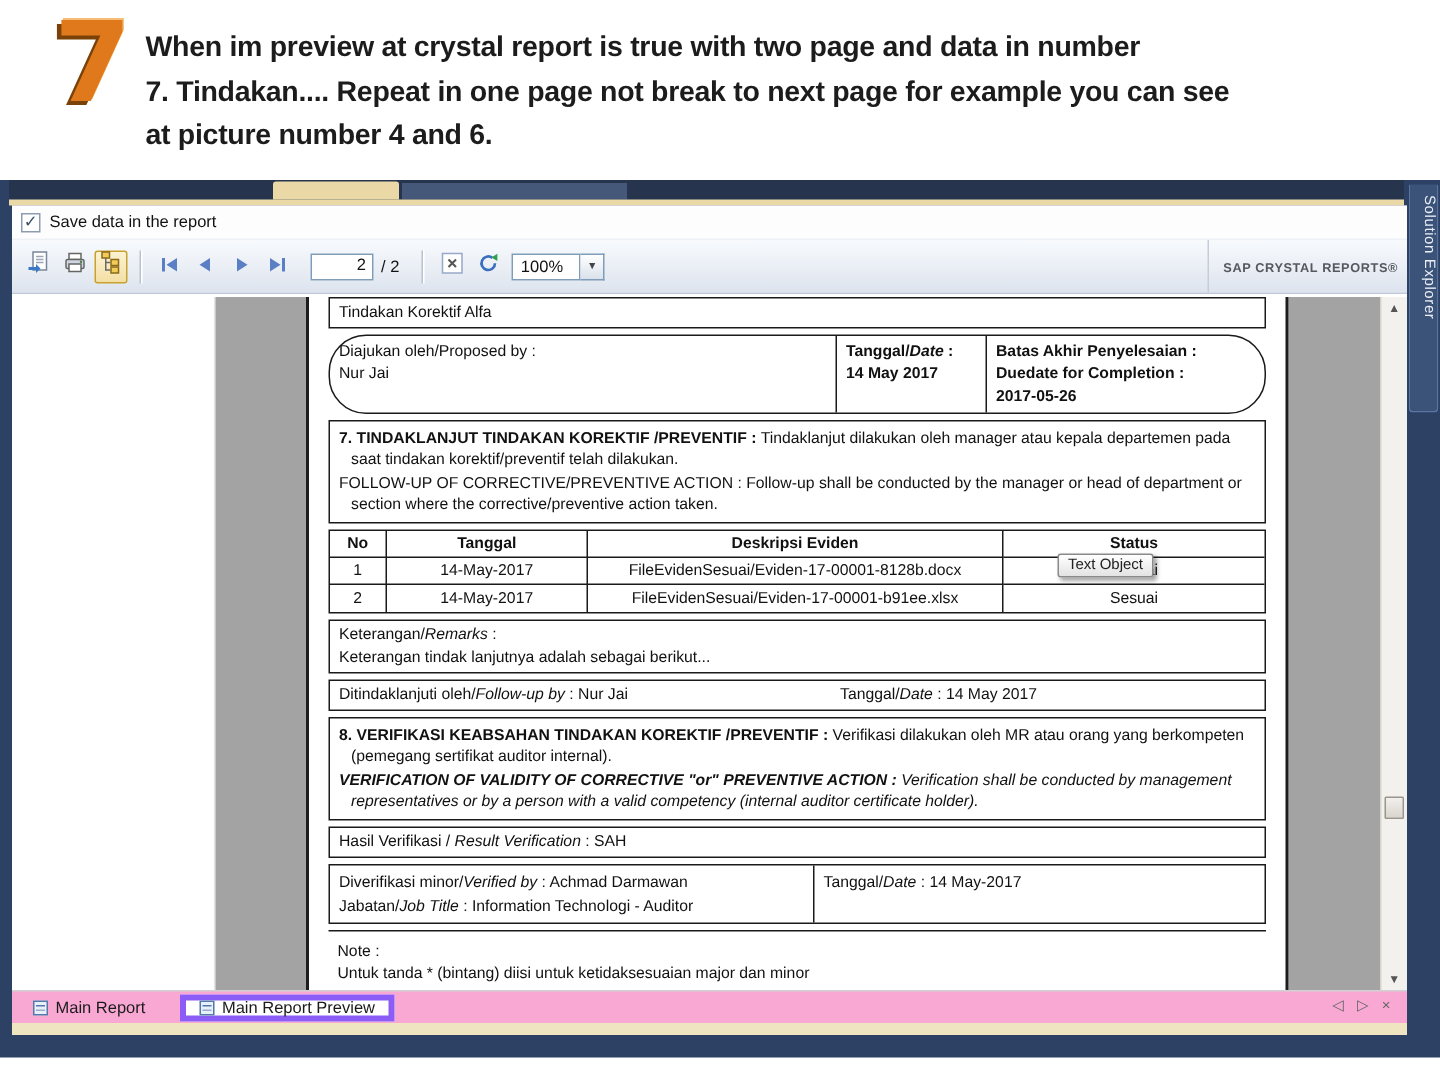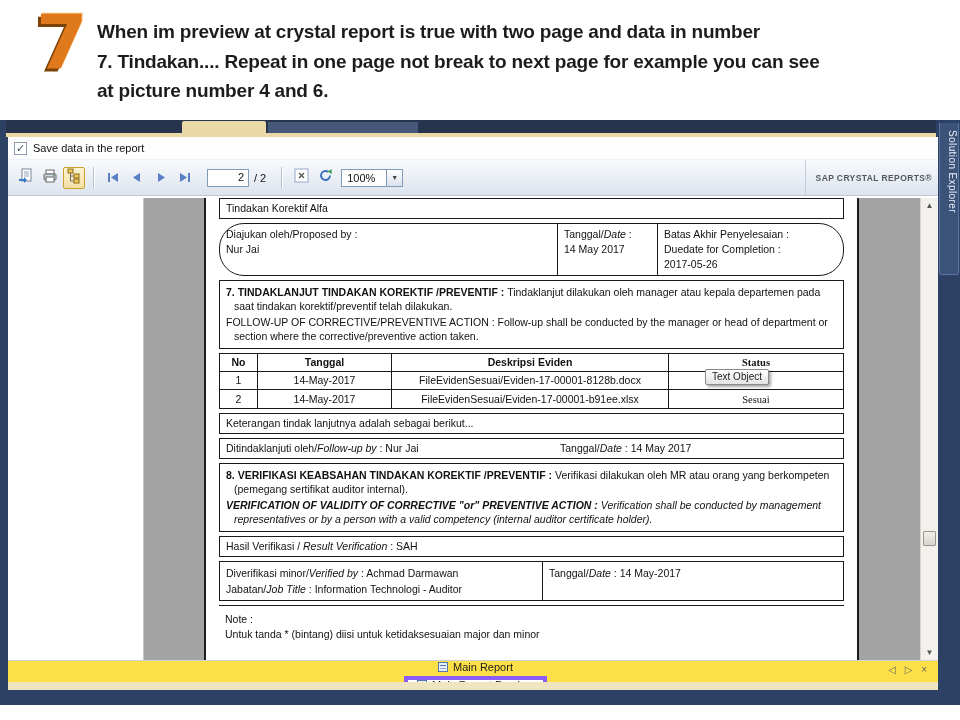--- a/index.html
+++ b/index.html
@@ -49,27 +49,27 @@
   .preview { position:absolute; left:0; right:0; top:61px; bottom:30px; display:flex; }
   .group-tree { width:136px; background:#ffffff; border-right:1px solid #c9c9c9; }
   .canvas { flex:1; background:#a3a3a3; position:relative; overflow:hidden; }
   .page { position:absolute; left:60px; top:0; bottom:0; width:655px; background:#ffffff;
     border-left:2px solid #1d1d1d; border-right:2px solid #1d1d1d; }
   .report { margin:0 13px; color:#111; font-size:10.5px; line-height:13px; }
   .rbox { border:1.6px solid #1a1a1a; margin-bottom:4px; }
   .rline { padding:2px 6px; line-height:15px; }
   .grid3 { display:grid; grid-template-columns:337px 100px 1fr;border-radius:25px; }
   .grid3 > div { padding:3px 6px; line-height:15px; }
-  .grid3 > div + div { border-left:1.6px solid #1a1a1a; }
+  .grid3 > div + div { border-left:1.6px solid #1a1a1a;font-weight:bold; }
   .para { padding:3px 6px 3px 14px; text-indent:-8px; line-height:13.5px; }
   .para + .para { padding-top:0; }
   .etable { display:grid; grid-template-columns:38px 134px 277px 1fr; }
   .etable > div { border-right:1.6px solid #1a1a1a; border-bottom:1.6px solid #1a1a1a;
     height:18px; display:flex; align-items:center; justify-content:center; }
-  .etable > div:nth-child(4n) { border-right:none;font-family:Liberation Serif, serif; }
+  .etable > div:nth-child(4n) { border-right:none; }
   .etable > div:nth-child(n+9):nth-child(-n+12) { border-bottom:none; }
   .fu-row { position:relative; padding:2px 6px; line-height:15px; }
   .fu-right { position:absolute; left:340px; top:2px; }
   .vgrid { display:grid; grid-template-columns:322px 1fr; }
   .vgrid > div { padding:3px 6px; line-height:16px; }
   .vgrid > div + div { border-left:1.6px solid #1a1a1a; }
   .double-sep { border-top:1.6px solid #1a1a1a; margin:0 0 4px 0; }
   .note { padding:2px 6px; line-height:15px; }
   .it { font-style:italic; }
   .bd { font-weight:bold; }
@@ -81,22 +81,22 @@
 
   
   .vscroll { width:18px; background:#f3f1ed; border-left:1px solid #d8d4cc; position:relative; }
   .scroll-arrow { position:absolute; left:0; width:100%; text-align:center; font-size:8px; color:#555; }
   .scroll-up { top:3px; }
   .scroll-down { bottom:3px; }
   .scroll-thumb { position:absolute; left:2px; top:333px; width:13px; height:15px;
     background:linear-gradient(#f2f0ec,#d9d5cd); border:1px solid #9a968e; border-radius:1px; }
 
   
-  .bottom-tabs { position:absolute; left:0; right:0; bottom:8px; height:22px; background:#fde047;
-    border-top:1px solid #d2d2d2; display:flex; align-items:center; padding-left:5px; gap:3px;flex-direction:column; }
+  .bottom-tabs { position:absolute; left:0; right:0; bottom:8px; height:22px; background:#f9a8d4;
+    border-top:1px solid #d2d2d2; display:flex; align-items:center; padding-left:5px; gap:14px; }
   .btab { display:flex; align-items:center; gap:5px; height:18px; padding:0 9px; font-size:11px; color:#1b1b1b; }
   .btab.active { background:#ffffff; border:4px solid #8b5cf6;justify-content:space-between; }
   .tab-ico { width:10px; height:10px; border:1px solid #5577aa; background:#e8f0fa; position:relative; }
   .tab-ico::before { content:""; position:absolute; left:1px; right:1px; top:2px; height:1px; background:#5577aa; }
   .tab-ico::after  { content:""; position:absolute; left:1px; right:1px; top:5px; height:1px; background:#99aacc; }
   .tabs-nav { position:absolute; right:8px; top:3px; font-size:10px; color:#666; letter-spacing:3px; }
   .tan-strip { position:absolute; left:0; right:0; bottom:0; height:8px; background:#efe6c1; }
 
   
   .right-rail { position:absolute; right:0; top:0; width:22px; height:585px; }
@@ -260,20 +260,21 @@
                 <div>14-May-2017</div>
                 <div>FileEvidenSesuai/Eviden-17-00001-8128b.docx</div>
                 <div>Sesuai</div>
                 <div>2</div>
                 <div>14-May-2017</div>
                 <div>FileEvidenSesuai/Eviden-17-00001-b91ee.xlsx</div>
                 <div>Sesuai</div>
               </div>
 
               <div class="rbox rline">
+                <div><span>Keterangan/</span><span class="it">Remarks</span><span> :</span></div>
                 <div>Keterangan tindak lanjutnya adalah sebagai berikut...</div>
               </div>
 
               <div class="rbox fu-row">
                 <span><span>Ditindaklanjuti oleh/</span><span class="it">Follow-up by</span><span> : Nur Jai</span></span>
                 <span class="fu-right"><span>Tanggal/</span><span class="it">Date</span><span> :  14 May 2017</span></span>
               </div>
 
               <div class="rbox" style="padding:2px 0;">
                 <div class="para"><span class="bd">8. VERIFIKASI KEABSAHAN TINDAKAN KOREKTIF /PREVENTIF : </span><span>Verifikasi dilakukan oleh MR atau orang yang berkompeten (pemegang sertifikat auditor internal).</span></div>

